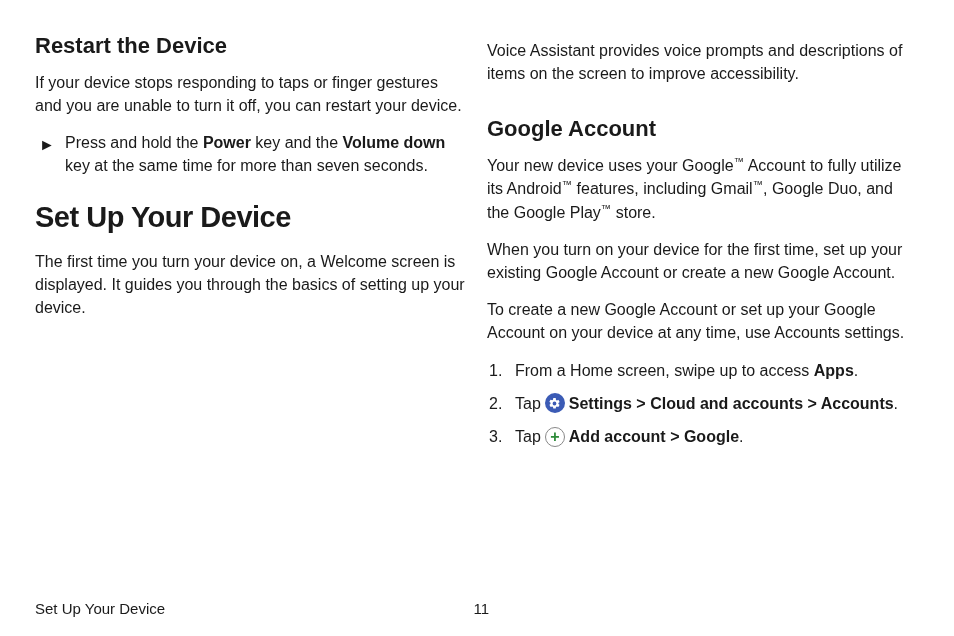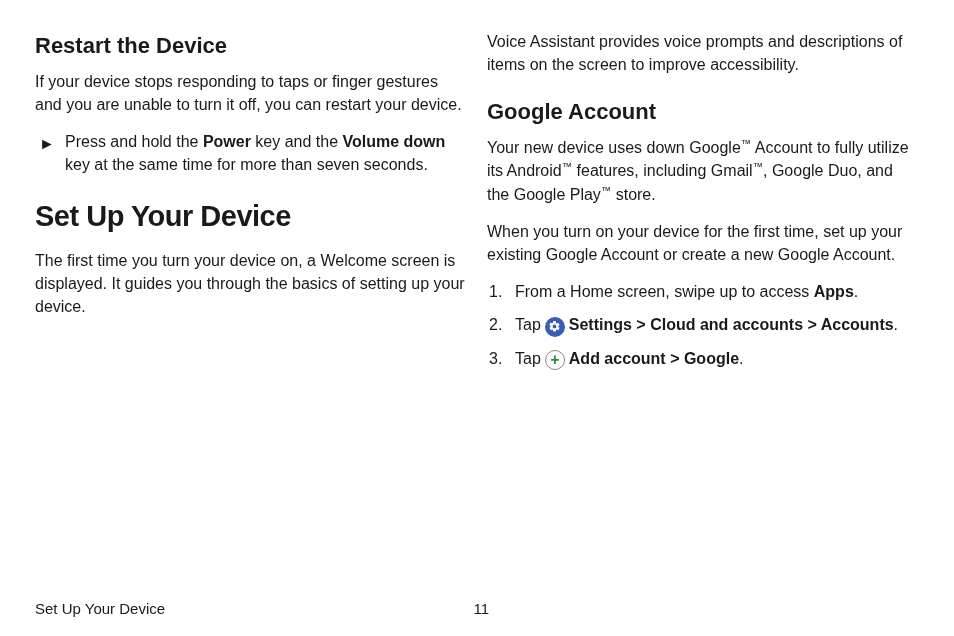--- a/index.html
+++ b/index.html
@@ -34,25 +34,26 @@
       margin-bottom: 12px;
       letter-spacing: -0.5px;
     }
     h2 {
       font-size: 22px;
       font-weight: 700;
       margin-bottom: 8px;
       margin-top: 0;
     }
     h2.spaced {
-      margin-top: 20px;
+      margin-top: 28px;
     }
     p {
       margin-bottom: 14px;
       font-size: 16px;
+      margin-top: 9px;
     }
     .bullet-item {
       display: flex;
       gap: 8px;
       padding-left: 4px;
       margin-bottom: 14px;
       margin-top: 10px;
     }
     .bullet-mark {
       flex-shrink: 0;
@@ -68,21 +69,21 @@
       margin-bottom: 10px;
       padding-left: 2px;
     }
     .num-mark {
       flex-shrink: 0;
       width: 20px;
     }
     .num-body {
       flex: 1;
       display: flex;
-      align-items: flex-end;
+      align-items: center;
       flex-wrap: wrap;
       gap: 4px;
     }
     .b {
       font-weight: 700;
     }
     sup {
       font-size: 0.65em;
       vertical-align: super;
       line-height: 0;
@@ -146,23 +147,24 @@
     <h1>Set Up Your Device</h1>
 
     <p>The first time you turn your device on, a Welcome screen is displayed. It guides you through the basics of setting up your device.</p>
   </div>
 
   <div class="col">
     <p>Voice Assistant provides voice prompts and descriptions of items on the screen to improve accessibility.</p>
 
     <h2 class="spaced">Google Account</h2>
     <p>
-      <span>Your new device uses down Google</span><sup>™</sup><span> Account to fully utilize its Android</span><sup>™</sup><span> features, including Gmail</span><sup>™</sup><span>, Google Duo, and the Google Play</span><sup>™</sup><span> store.</span>
+      <span>Your new device uses your Google</span><sup>™</sup><span> Account to fully utilize its Android</span><sup>™</sup><span> features, including Gmail</span><sup>™</sup><span>, Google Duo, and the Google Play</span><sup>™</sup><span> store.</span>
     </p>
     <p>When you turn on your device for the first time, set up your existing Google Account or create a new Google Account.</p>
+    <p>To create a new Google Account or set up your Google Account on your device at any time, use Accounts settings.</p>
 
     <div class="num-item">
       <div class="num-mark">1.</div>
       <div class="num-body">
         <span><span>From a Home screen, swipe up to access </span><span class="b">Apps</span><span>.</span></span>
       </div>
     </div>
 
     <div class="num-item">
       <div class="num-mark">2.</div>

